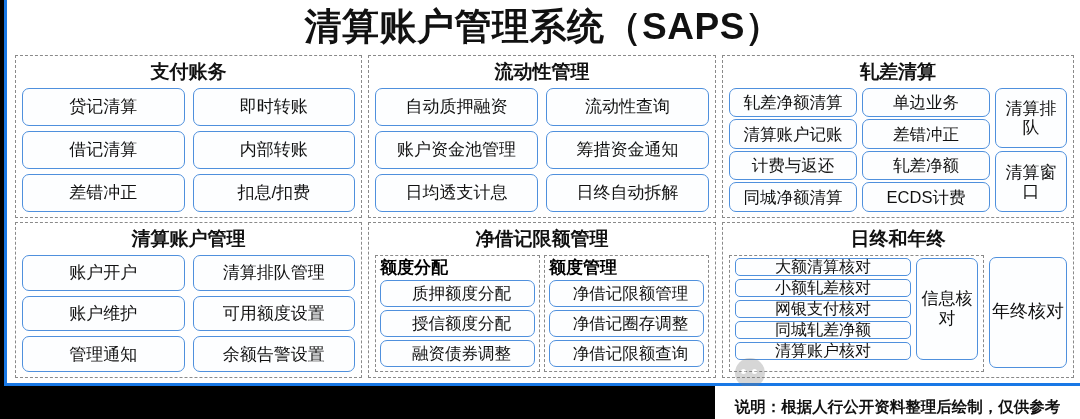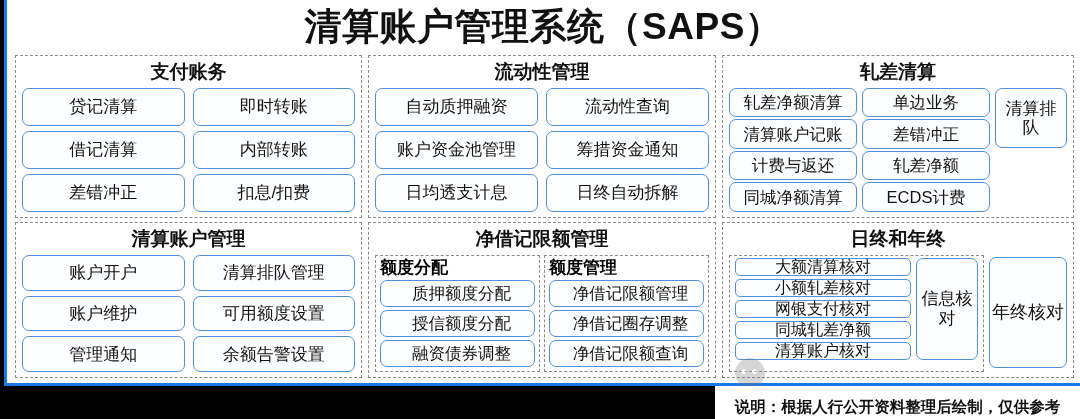--- a/index.html
+++ b/index.html
@@ -169,21 +169,21 @@
   .eod-list .box {
     font-size: 16px;
     border-radius: 5px;
   }
   .eod-info .box, .eoy .box {
     height: 100%;
     white-space: normal;
     line-height: 1.15;
     font-size: 17px;
   }
-  .eoy { display: flex; padding: 2px 0 4px 0; }
+  .eoy { display: flex; padding: 2px 0 4px 0; font-family: Liberation Mono, monospace; }
   .eoy .box { width: 100%; font-size: 18px; }
   
   .watermark {
     position: absolute;
     left: 735px; top: 352px;
     width: 345px; height: 42px;
     display: flex; align-items: center; gap: 6px;
     pointer-events: none;
     opacity: 0.30;
   }
@@ -266,20 +266,21 @@
             <div class="box">单边业务</div>
             <div class="box">清算账户记账</div>
             <div class="box">差错冲正</div>
             <div class="box">计费与返还</div>
             <div class="box">轧差净额</div>
             <div class="box">同城净额清算</div>
             <div class="box">ECDS计费</div>
           </div>
           <div class="net-side">
             <div class="box">清算排队</div>
+            <div class="box">清算窗口</div>
           </div>
         </div>
       </div>
 
       <div class="section">
         <div class="sec-title">清算账户管理</div>
         <div class="two-col">
           <div class="box">账户开户</div>
           <div class="box">清算排队管理</div>
           <div class="box">账户维护</div>

